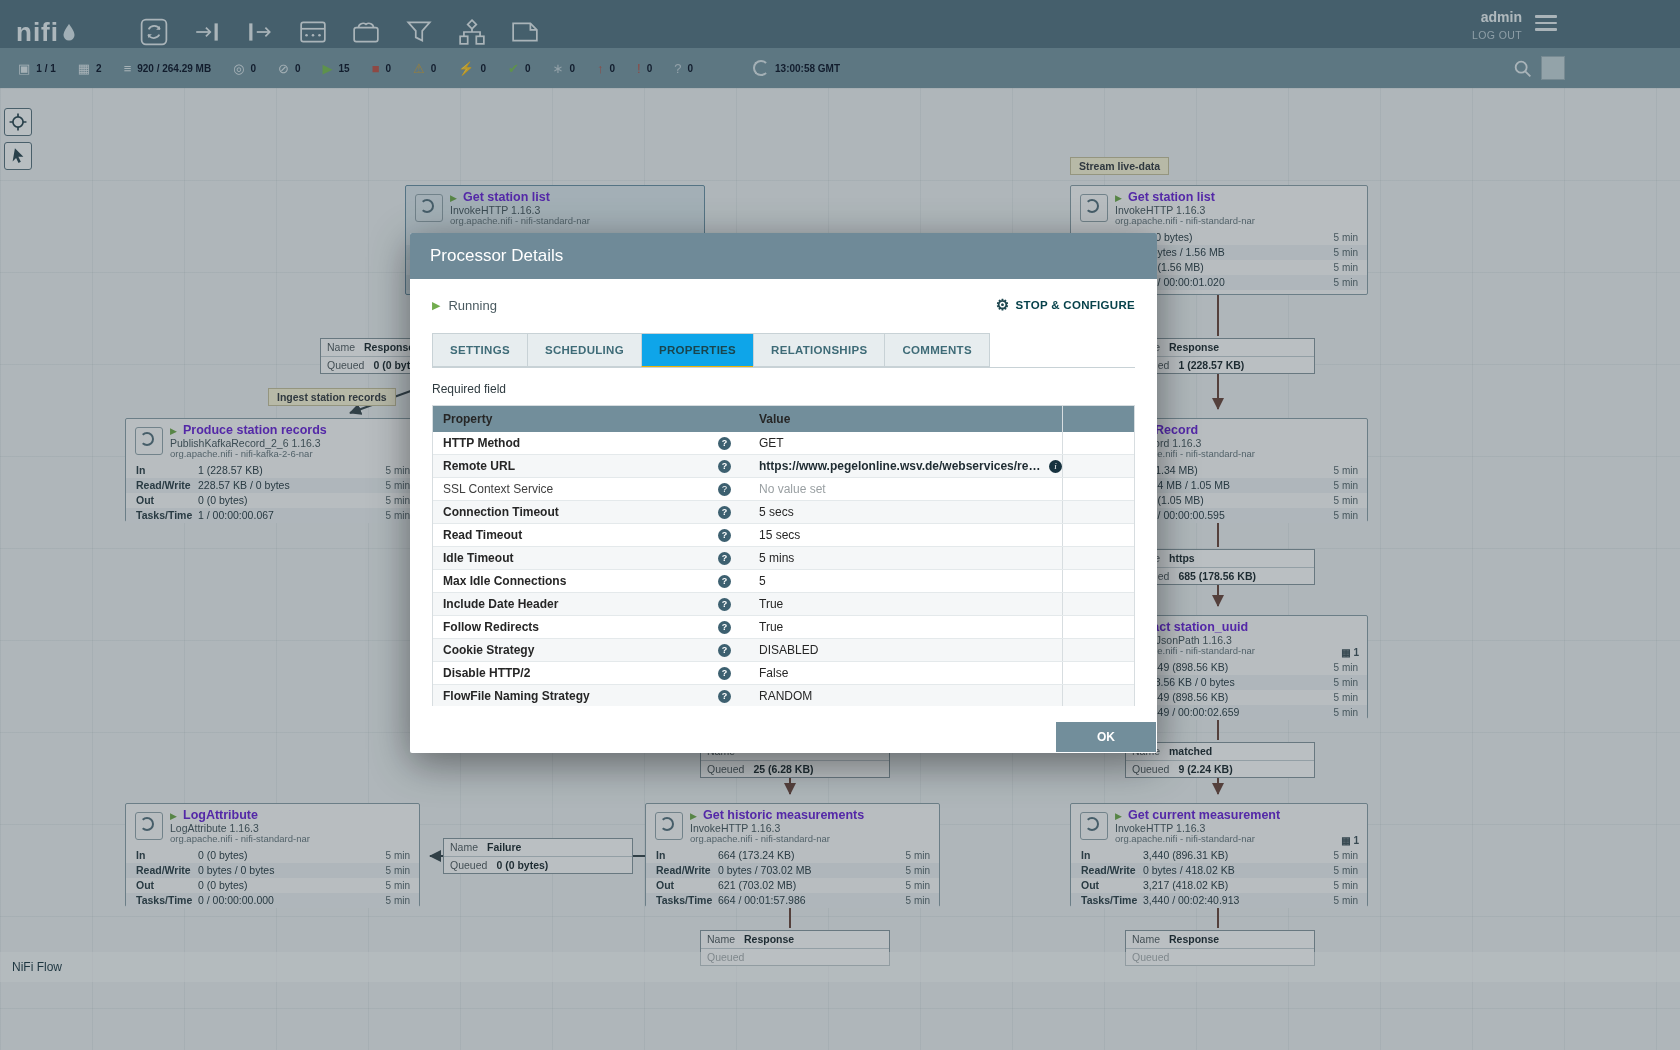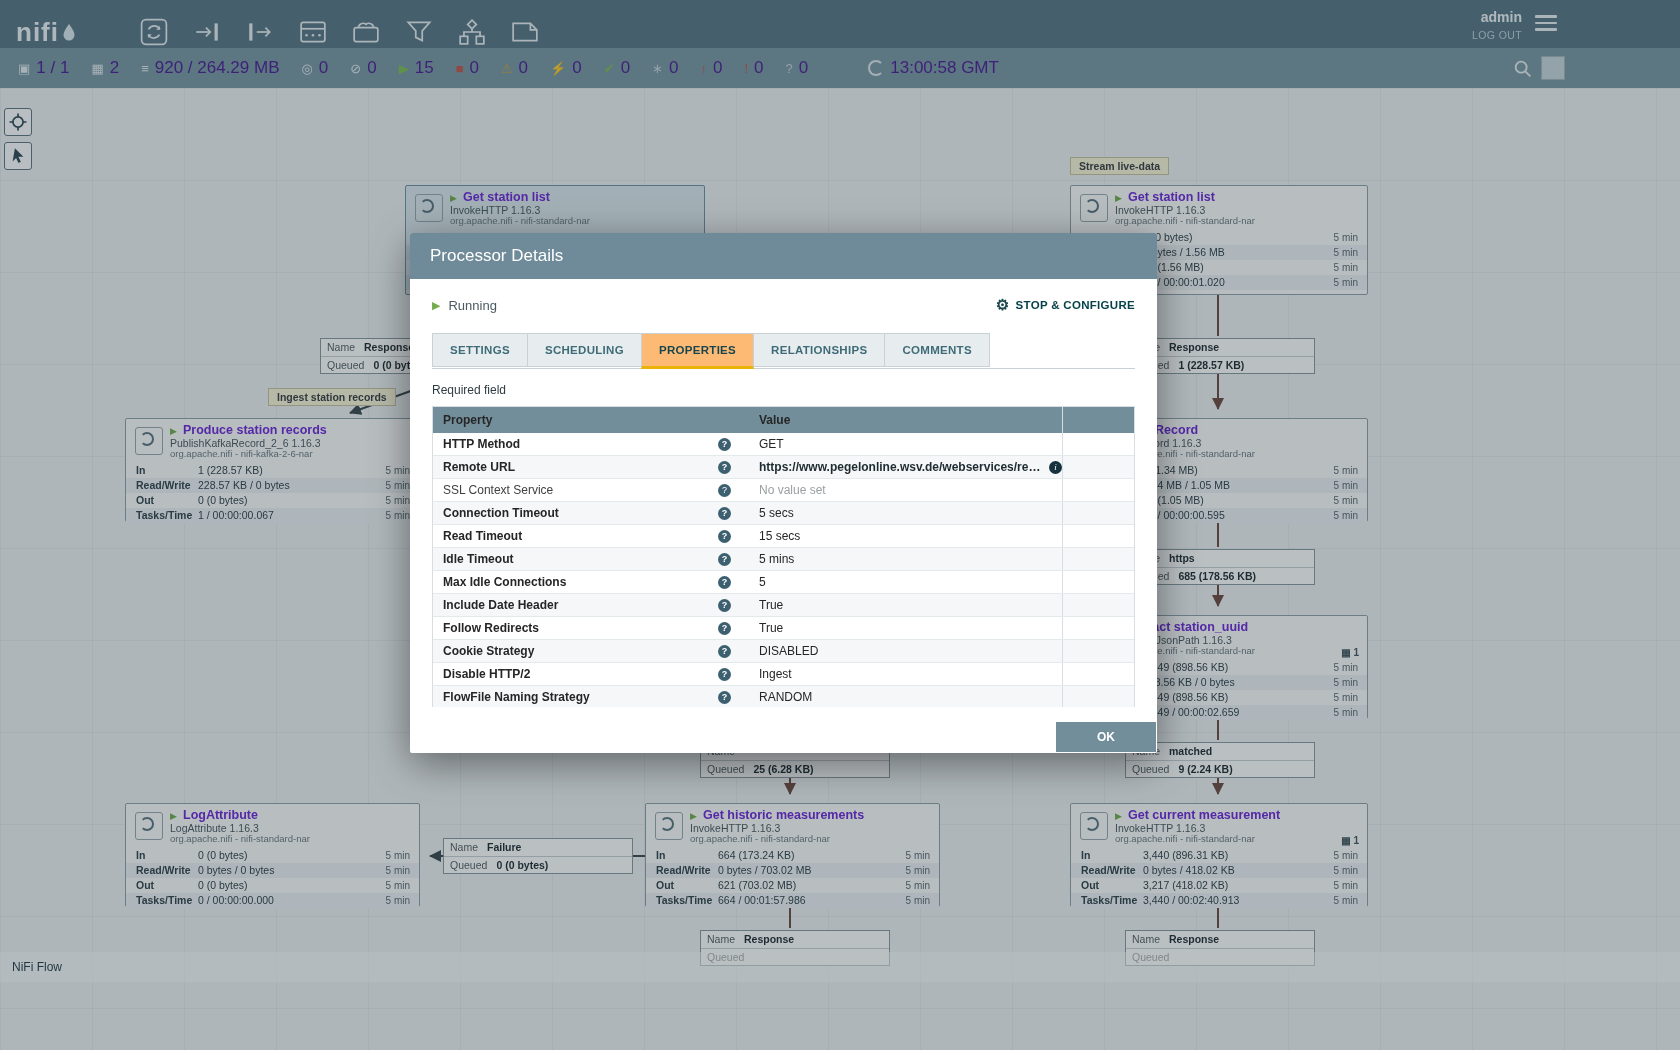--- a/index.html
+++ b/index.html
@@ -15,21 +15,21 @@
   .user-area{position:absolute;right:158px;top:7px;text-align:right;line-height:1.5;}
   .user-name{color:#F0F6F8;font-size:14px;font-weight:bold;}
   .logout{color:#BFD0D8;font-size:10.5px;letter-spacing:.4px;cursor:pointer;}
   .hamburger{position:absolute;right:123px;top:15px;width:22px;cursor:pointer;}
   .hamburger i{display:block;height:2.5px;background:#E8F0F3;margin-bottom:4px;border-radius:1px;}
 
   
   .status-bar{position:absolute;left:0;top:48px;width:1680px;height:40px;background:#7A98A4;display:flex;align-items:center;padding-left:18px;box-sizing:border-box;}
   .sb-item{display:inline-flex;align-items:center;gap:6px;margin-right:22px;white-space:nowrap;}
   .sb-ico{font-size:13px;color:#E3ECEF;line-height:1;}
-  .sb-val{font-size:17px;font-weight:400;color:#4c1d95;}
+  .sb-val{font-size:10px;font-weight:700;color:#0f172a;}
   .c-green{color:#7CBF55;} .c-red{color:#C0574B;} .c-amber{color:#D0A43C;} .c-gray{color:#C6D4DA;}
   .sb-refresh{margin-left:38px;cursor:pointer;}
   .refresh-ico{width:12px;height:12px;border:2px solid #DFE9EC;border-right-color:transparent;border-radius:50%;display:inline-block;}
   .sb-search{position:absolute;left:1512px;top:10px;cursor:pointer;}
   .sb-corner{position:absolute;left:1541px;top:8px;width:24px;height:24px;background:#C7D7DC;border:1px solid #9FB4BB;box-sizing:border-box;cursor:pointer;}
 
   
   .canvas{position:absolute;left:0;top:88px;width:1680px;height:962px;background-color:#EFF3F4;
     background-image:linear-gradient(rgba(80,100,110,.07) 1px,transparent 1px),linear-gradient(90deg,rgba(80,100,110,.07) 1px,transparent 1px);
     background-size:92px 92px;}
@@ -73,21 +73,21 @@
   .dialog-header{height:46px;background:#6F8A98;color:#FFFFFF;font-size:17px;font-weight:500;line-height:46px;padding-left:20px;border-radius:2px 2px 0 0;}
   .dialog-body{padding:0 22px;}
   .state-row{display:flex;align-items:center;justify-content:space-between;height:40px;padding-top:6px;}
   .run-state{display:flex;align-items:center;gap:8px;font-size:13px;color:#4A5A60;}
   .run-state .tri{color:#72AC4E;font-size:11px;}
   .stopcfg{display:flex;align-items:center;gap:6px;font-size:11.5px;font-weight:bold;color:#07424B;letter-spacing:.3px;cursor:pointer;}
   .stopcfg .gear{font-size:15px;color:#204850;}
 
   .tabs{display:flex;border-bottom:1px solid #C8D2D6;margin-top:8px;}
   .tab{height:32px;line-height:32px;padding:0 17px;background:#E7EDEF;border:1px solid #C8D2D6;margin-right:-1px;font-size:11.5px;font-weight:bold;color:#3E6B77;letter-spacing:.3px;cursor:pointer;}
-  .tab.active{background:#fdba74;color:#19454E;margin-bottom:-1px;border-bottom:3px solid #eab308;}
+  .tab.active{background:#0ea5e9;color:#19454E;margin-bottom:-1px;border-bottom:1px solid #eab308;}
 
   .req-hint{margin-top:14px;font-size:12px;color:#2F3B40;font-weight:500;}
 
   .ptable{margin-top:9px;border:1px solid #D7DDE0;border-bottom:none;}
   .prow{display:grid;grid-template-columns:312px 318px 1fr;align-items:center;height:22px;border-bottom:1px solid #E4E9EB;font-size:12px;}
   .phead{background:#728E9B;color:#FFFFFF;font-weight:bold;height:26px;border-bottom:none;text-align:center;}
   .phead .pcell-name{padding-left:10px;}
   .phead .pcell-val{padding-left:14px;}
   .ptable-rows{height:274px;overflow:hidden;}
   .ptable-rows .prow:nth-child(even){background:#F5F7F8;}
@@ -617,21 +617,21 @@
                 <span>DISABLED</span>
               </div>
               <div class="pcell-rest"></div>
             </div>
           <div class="prow">
               <div class="pcell-name">
                 <span>Disable HTTP/2</span>
                 <span class="help"></span>
               </div>
               <div class="pcell-val">
-                <span>Ingest</span>
+                <span>False</span>
               </div>
               <div class="pcell-rest"></div>
             </div>
           <div class="prow">
               <div class="pcell-name">
                 <span>FlowFile Naming Strategy</span>
                 <span class="help"></span>
               </div>
               <div class="pcell-val">
                 <span>RANDOM</span>

